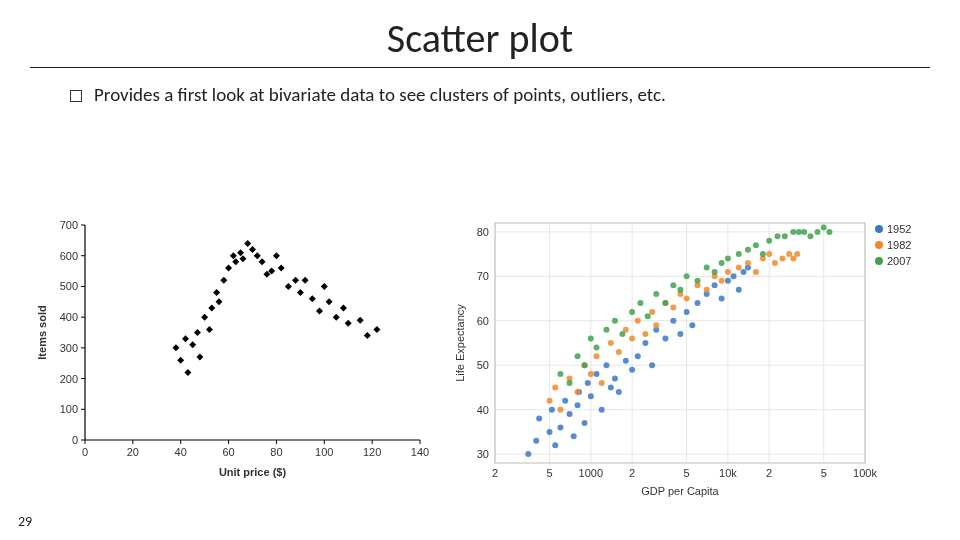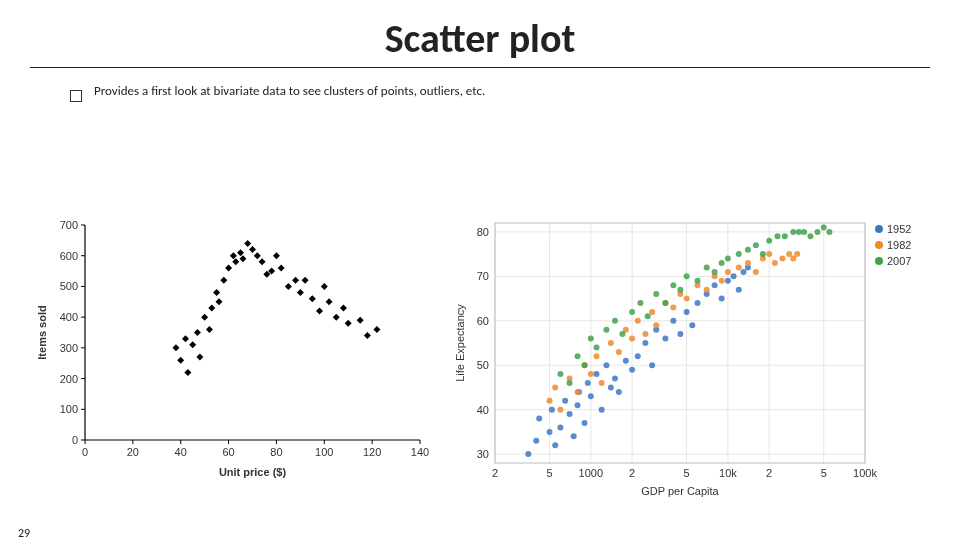--- a/index.html
+++ b/index.html
@@ -1,24 +1,24 @@
 <!DOCTYPE html>
 <html><head>
 <meta charset="utf-8">
 <style>
   html,body{margin:0;padding:0;width:960px;height:540px;background:#fff;font-family:Calibri,Arial,sans-serif;color:#222;overflow:hidden}
   .slide{position:relative;width:960px;height:540px}
-  .title{text-align:center;font-size:40px;font-weight:700;padding:14px 0 4px;border-bottom:1px solid #222;margin:0 30px}
+  .title{text-align:center;font-size:40px;font-weight:400;padding:14px 0 4px;border-bottom:1px solid #222;margin:0 30px}
   .bullets{margin:14px 60px 0 70px}
   .row{display:flex;align-items:flex-start;margin-bottom:6px}
   .sq{width:10px;height:10px;border:1.5px solid #333;margin:8px 12px 0 0;flex:none}
-  .btxt{font-size:13px;line-height:1.35}
+  .btxt{font-size:19px;line-height:1.35}
   .charts{display:flex;gap:20px;position:absolute;left:30px;top:215px}
   .chart-box{position:relative}
-  .pgnum{position:absolute;left:18px;bottom:0;font-size:12px}
+  .pgnum{position:absolute;left:18px;bottom:10px;font-size:14px}
   svg text{font-family:Arial,sans-serif;font-size:11px;fill:#333}
 </style>
 </head>
 <body>
 <div class="slide">
 
 <div class="title">Scatter plot</div>
 
 <div class="bullets">
   <div class="row">

